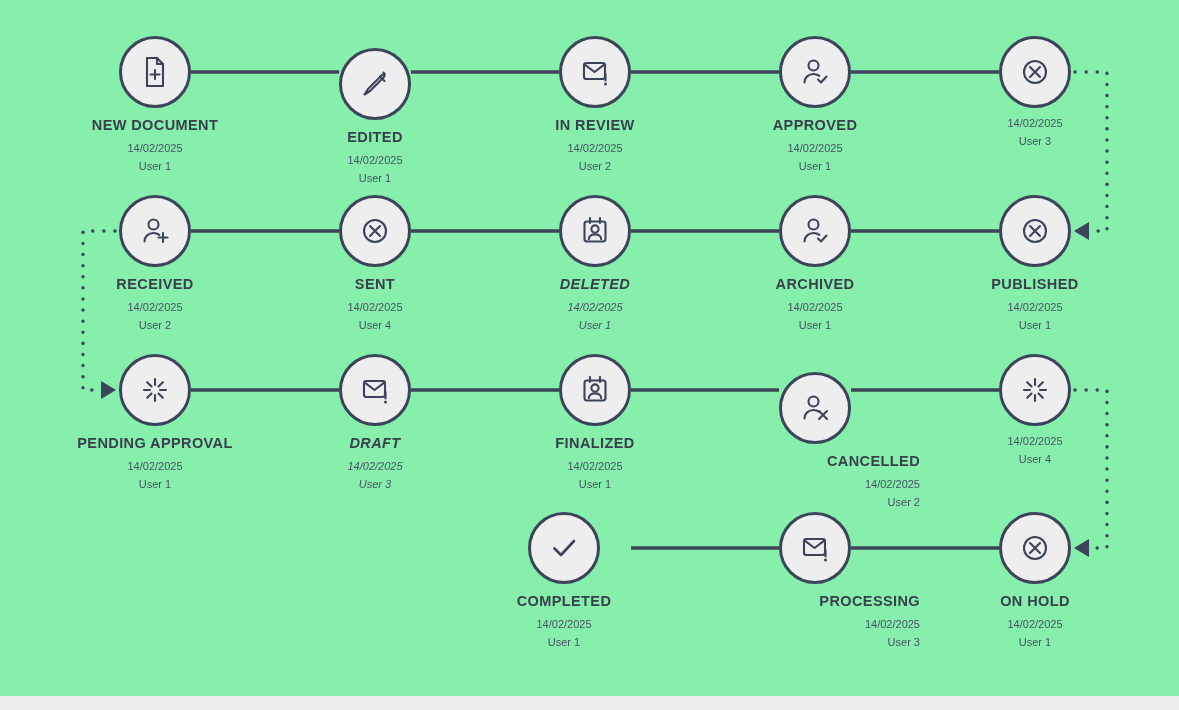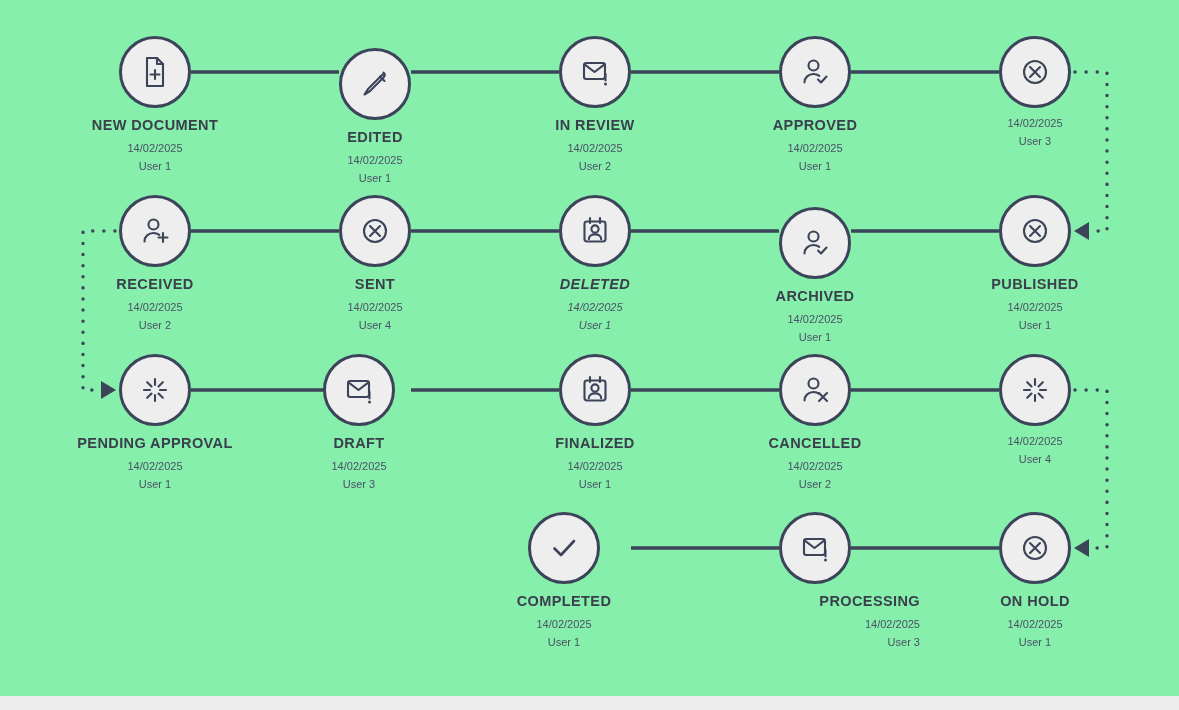--- a/index.html
+++ b/index.html
@@ -198,21 +198,21 @@
               <path fill="none" stroke="#3c4459" stroke-width="2.1" stroke-linecap="round" stroke-linejoin="round" d="M14 6v5M24 6v5"></path>
               <circle fill="none" stroke="#3c4459" stroke-width="2.1" stroke-linecap="round" stroke-linejoin="round" cx="19" cy="17" r="3.6"></circle>
               <path fill="none" stroke="#3c4459" stroke-width="2.1" stroke-linecap="round" stroke-linejoin="round" d="M12.8 27.2c0-3.1 2.8-4.8 6.2-4.8s6.2 1.7 6.2 4.8"></path>
             </svg>
           </span>
         </div>
         <div class="node-label">DELETED</div>
         <div class="node-date">14/02/2025</div>
         <div class="node-user">User 1</div>
       </div>
-      <div class="node" style="left: 815px; top: 207px;">
+      <div class="node" style="left: 815px; top: 195px;">
         <div class="node-circle">
           <span>
             <svg width="38" height="38" viewBox="0 0 38 38">
               <circle fill="none" stroke="#3c4459" stroke-width="2.1" stroke-linecap="round" stroke-linejoin="round" cx="17.5" cy="12.5" r="5"></circle>
               <path fill="none" stroke="#3c4459" stroke-width="2.1" stroke-linecap="round" stroke-linejoin="round" d="M8.5 29.5c0-5 4-8.5 9-8.5 2.2 0 4.2.7 5.8 1.9"></path>
               <path fill="none" stroke="#3c4459" stroke-width="2.1" stroke-linecap="round" stroke-linejoin="round" d="M22 26.5l3 3 5.5-6"></path>
             </svg>
           </span>
         </div>
         <div class="node-label">ARCHIVED</div>
@@ -244,21 +244,21 @@
               <path fill="none" stroke="#3c4459" stroke-width="2.1" stroke-linecap="round" stroke-linejoin="round" d="M15.5 22.5L11.2 26.8"></path>
               <path fill="none" stroke="#3c4459" stroke-width="2.1" stroke-linecap="round" stroke-linejoin="round" d="M14.0 19.0L8.0 19.0"></path>
               <path fill="none" stroke="#3c4459" stroke-width="2.1" stroke-linecap="round" stroke-linejoin="round" d="M15.5 15.5L11.2 11.2"></path>
             </svg>
           </span>
         </div>
         <div class="node-label">PENDING APPROVAL</div>
         <div class="node-date">14/02/2025</div>
         <div class="node-user">User 1</div>
       </div>
-      <div class="node" style="left: 359px; top: 354px;">
+      <div class="node" style="left: 375px; top: 354px; font-style: italic;">
         <div class="node-circle">
           <span>
             <svg width="38" height="38" viewBox="0 0 38 38">
               <rect fill="none" stroke="#3c4459" stroke-width="2.1" stroke-linecap="round" stroke-linejoin="round" x="8" y="10" width="21" height="16" rx="2.2"></rect>
               <path fill="none" stroke="#3c4459" stroke-width="2.1" stroke-linecap="round" stroke-linejoin="round" d="M8.8 11.6L18.5 19l9.7-7.4"></path>
               <path fill="none" stroke="#3c4459" stroke-width="2.1" stroke-linecap="round" stroke-linejoin="round" d="M29.5 21v6.5"></path>
               <circle fill="#3c4459" stroke="none" cx="29.5" cy="31" r="1.5"></circle>
             </svg>
           </span>
         </div>
@@ -274,21 +274,21 @@
               <path fill="none" stroke="#3c4459" stroke-width="2.1" stroke-linecap="round" stroke-linejoin="round" d="M14 6v5M24 6v5"></path>
               <circle fill="none" stroke="#3c4459" stroke-width="2.1" stroke-linecap="round" stroke-linejoin="round" cx="19" cy="17" r="3.6"></circle>
               <path fill="none" stroke="#3c4459" stroke-width="2.1" stroke-linecap="round" stroke-linejoin="round" d="M12.8 27.2c0-3.1 2.8-4.8 6.2-4.8s6.2 1.7 6.2 4.8"></path>
             </svg>
           </span>
         </div>
         <div class="node-label">FINALIZED</div>
         <div class="node-date">14/02/2025</div>
         <div class="node-user">User 1</div>
       </div>
-      <div class="node" style="left: 815px; top: 354px;">
+      <div class="node" style="left: 815px; top: 372px; text-align: right;">
         <div class="node-circle">
           <span>
             <svg width="38" height="38" viewBox="0 0 38 38">
               <circle fill="none" stroke="#3c4459" stroke-width="2.1" stroke-linecap="round" stroke-linejoin="round" cx="17.5" cy="12.5" r="5"></circle>
               <path fill="none" stroke="#3c4459" stroke-width="2.1" stroke-linecap="round" stroke-linejoin="round" d="M8.5 29.5c0-5 4-8.5 9-8.5 2.2 0 4.2.7 5.8 1.9"></path>
               <path fill="none" stroke="#3c4459" stroke-width="2.1" stroke-linecap="round" stroke-linejoin="round" d="M23 22l8 8M31 22l-8 8"></path>
             </svg>
           </span>
         </div>
         <div class="node-label">CANCELLED</div>

